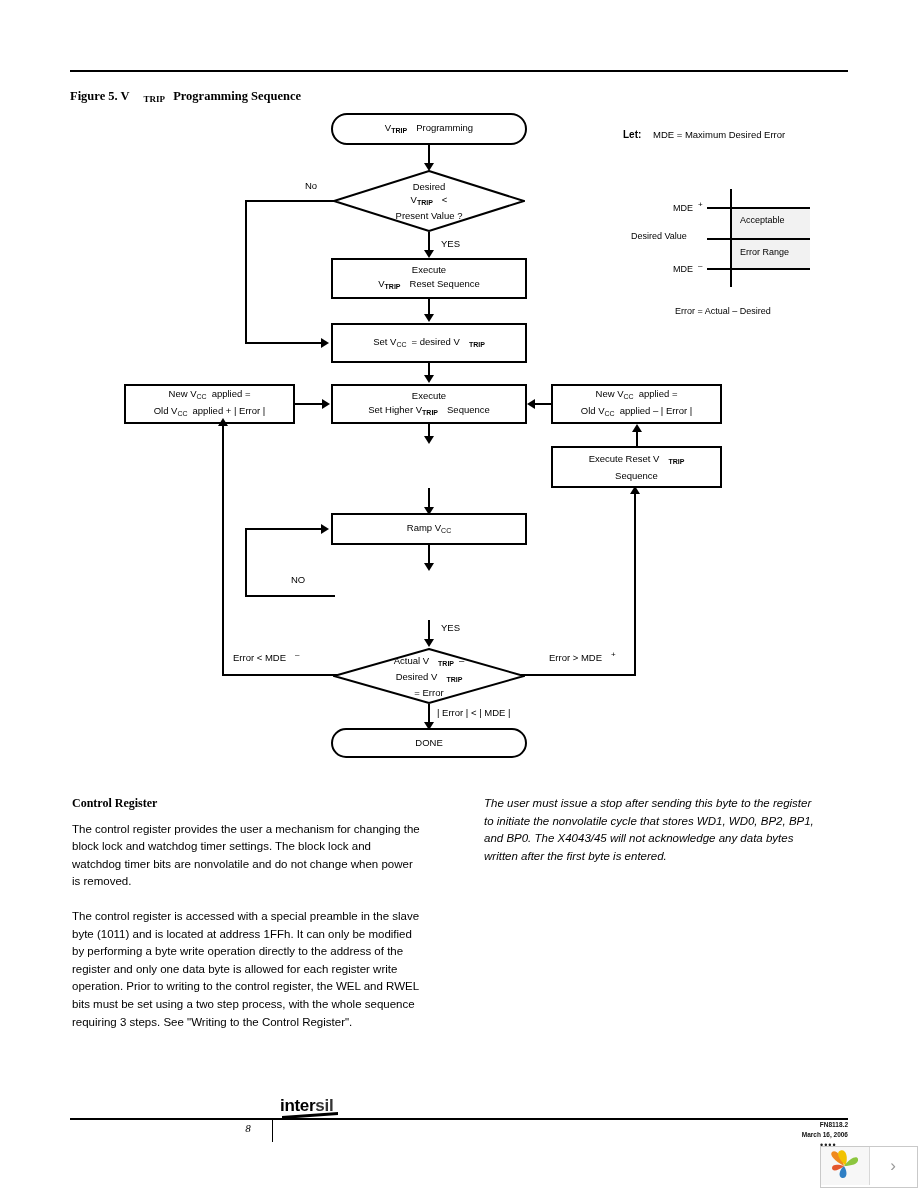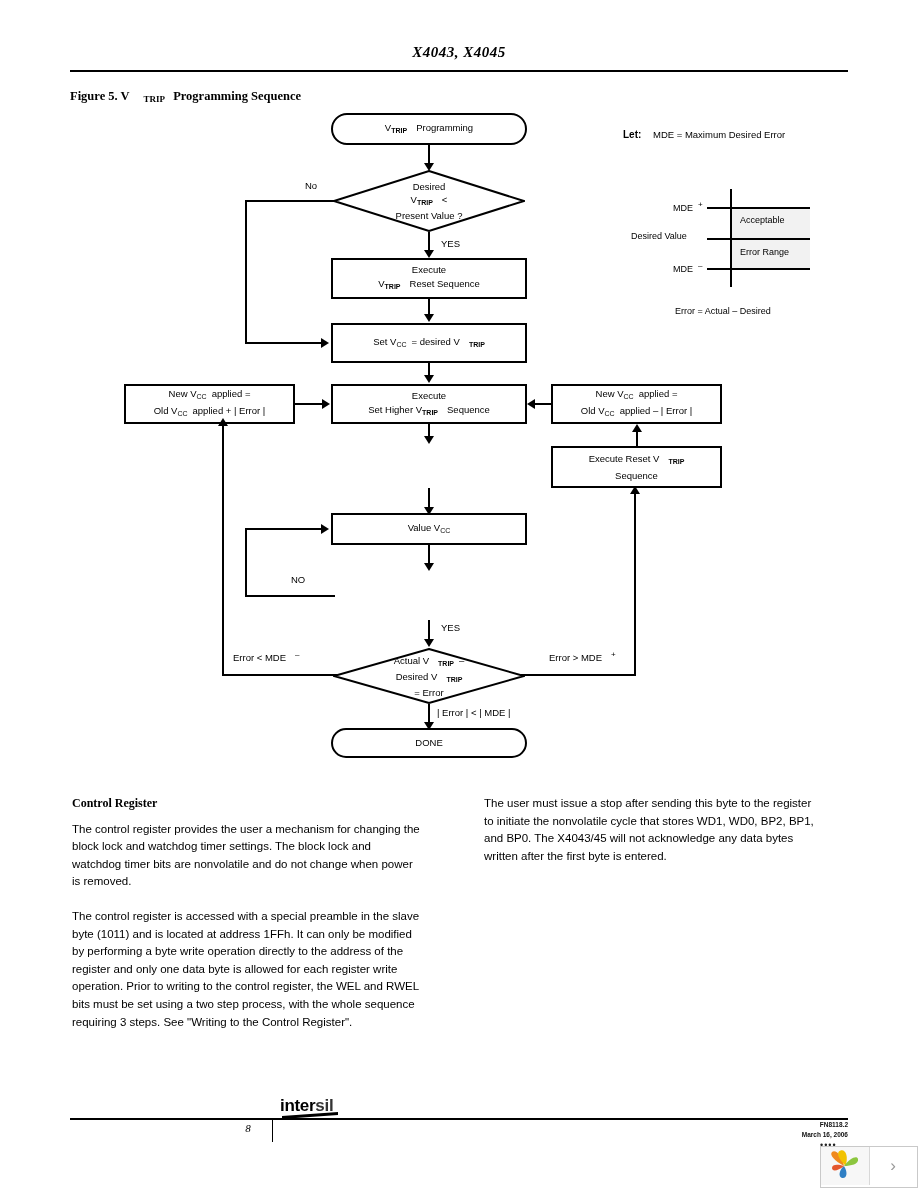--- a/index.html
+++ b/index.html
@@ -52,21 +52,21 @@
   
   .legend{position:absolute;}
   .legend-let{position:absolute;left:623px;top:129px;font-size:9.5px;white-space:nowrap;}
   .legend-let b{font-family:Liberation Sans, sans-serif;font-size:10px;}
   .lg-shade{position:absolute;background:#f2f2f2;}
   .lg-txt{position:absolute;font-size:9px;white-space:nowrap;}
 
   
   .col{position:absolute;font-size:11.5px;line-height:17.6px;}
   .colL{left:72px;width:350px;}
-  .colR{left:484px;width:340px;}
+  .colR{left:484px;width:340px;font-style:italic;}
   .sec-h{font-family:"Liberation Serif",serif;font-weight:bold;font-size:12px;margin-bottom:8px;}
   .para{margin:0 0 17px 0;}
 
   
   .ft-rule{position:absolute;left:70px;top:1118px;width:778px;height:2px;background:#000;}
   .ft-page{position:absolute;left:230px;top:1122px;width:36px;text-align:center;
            font-family:"Liberation Serif",serif;font-style:italic;font-size:11px;}
   .ft-div{position:absolute;left:272px;top:1120px;width:1px;height:22px;background:#000;}
   .ft-logo{position:absolute;left:280px;top:1096px;font-weight:bold;font-size:17px;
            letter-spacing:-.3px;}
@@ -82,21 +82,20 @@
             border-right:1px solid #d8d8d8;}
   .nav-next{width:46px;height:38px;display:flex;align-items:center;justify-content:center;
             color:#999;font-size:17px;}
   .dots{position:absolute;left:820px;top:1140px;font-size:9px;letter-spacing:1px;color:#222;}
 </style>
 </head>
 <body>
 
 <div class="page">
 
-  <div class="hdr-title">X4043, X4045</div>
   <div class="hdr-rule"></div>
 
   <div class="fig-caption">
     <span>Figure 5. V</span><span class="sub">TRIP</span><span class="gap"></span><span>Programming Sequence</span>
   </div>
 
   <div class="fc">
 
     <div class="node term" style="left:331px;top:113px;width:196px;height:32px;">
       <div class="nline">
@@ -166,21 +165,21 @@
 
     <div class="node" style="left:551px;top:446px;width:171px;height:42px;">
       <div class="nline"><span>Execute Reset V</span><span class="sp2"></span><span class="sub">TRIP</span></div>
       <div class="nline">Sequence</div>
     </div>
 
     <div class="v" style="left:636px;top:430px;height:18px;"></div>
     <div class="arw arw-u" style="left:632px;top:424px;"></div>
 
     <div class="node" style="left:331px;top:513px;width:196px;height:32px;">
-      <div class="nline"><span>Value V</span><span class="subn">CC</span></div>
+      <div class="nline"><span>Ramp V</span><span class="subn">CC</span></div>
     </div>
     <div class="v" style="left:428px;top:545px;height:22px;"></div>
     <div class="arw arw-d" style="left:424px;top:563px;"></div>
 
     <div class="lbl" style="left:291px;top:574px;">NO</div>
     <div class="lbl" style="left:441px;top:622px;">YES</div>
 
     <div class="h" style="left:245px;top:595px;width:90px;"></div>
     <div class="v" style="left:245px;top:528px;height:69px;"></div>
     <div class="h" style="left:245px;top:528px;width:78px;"></div>

